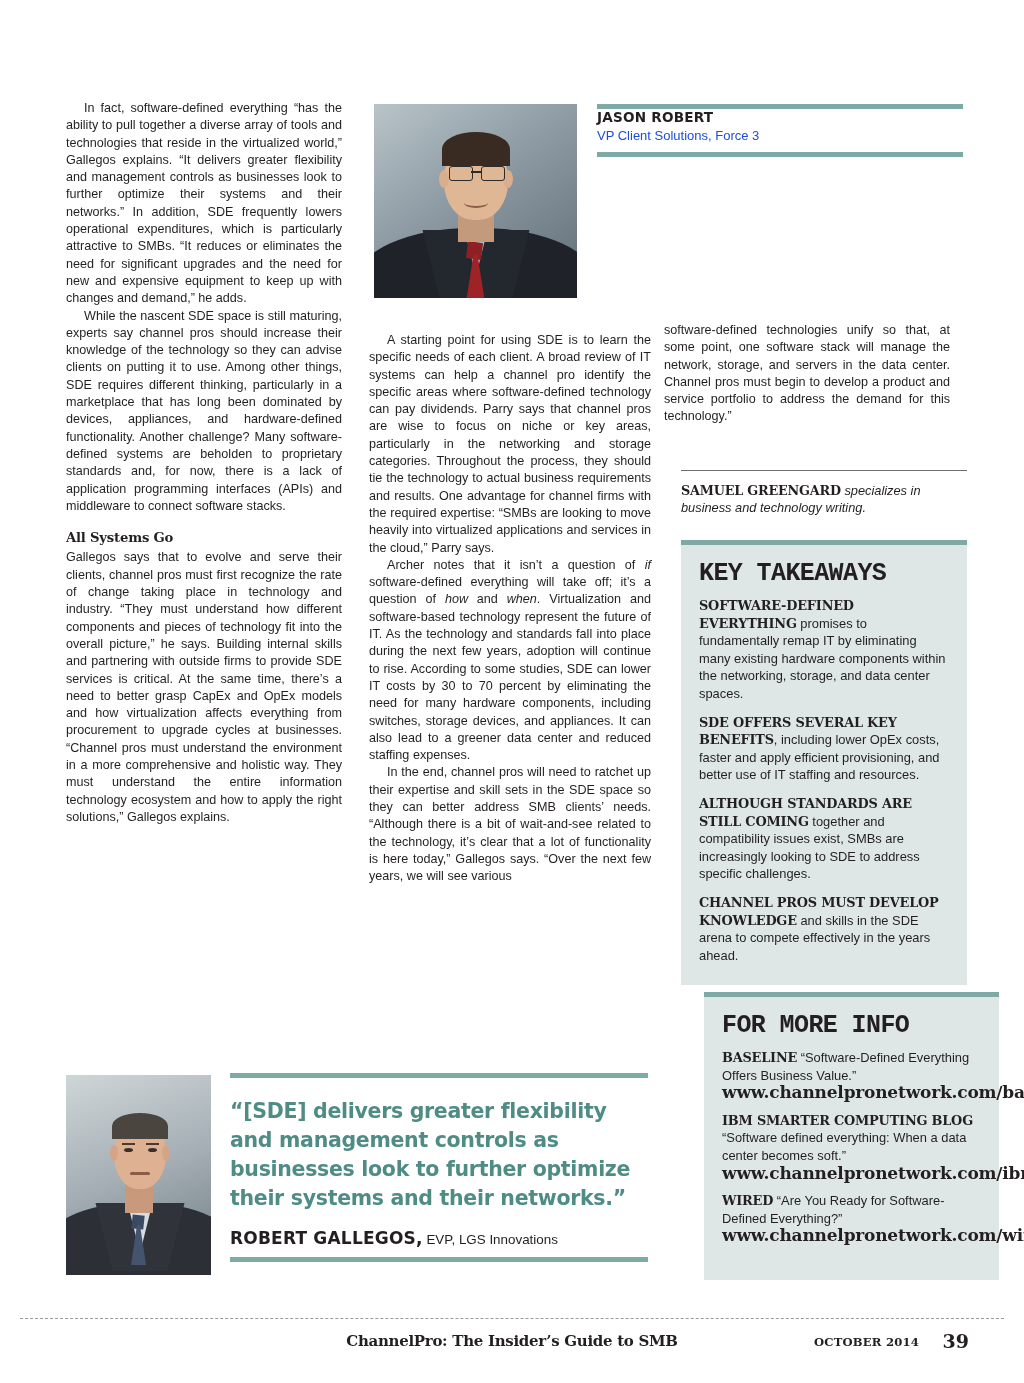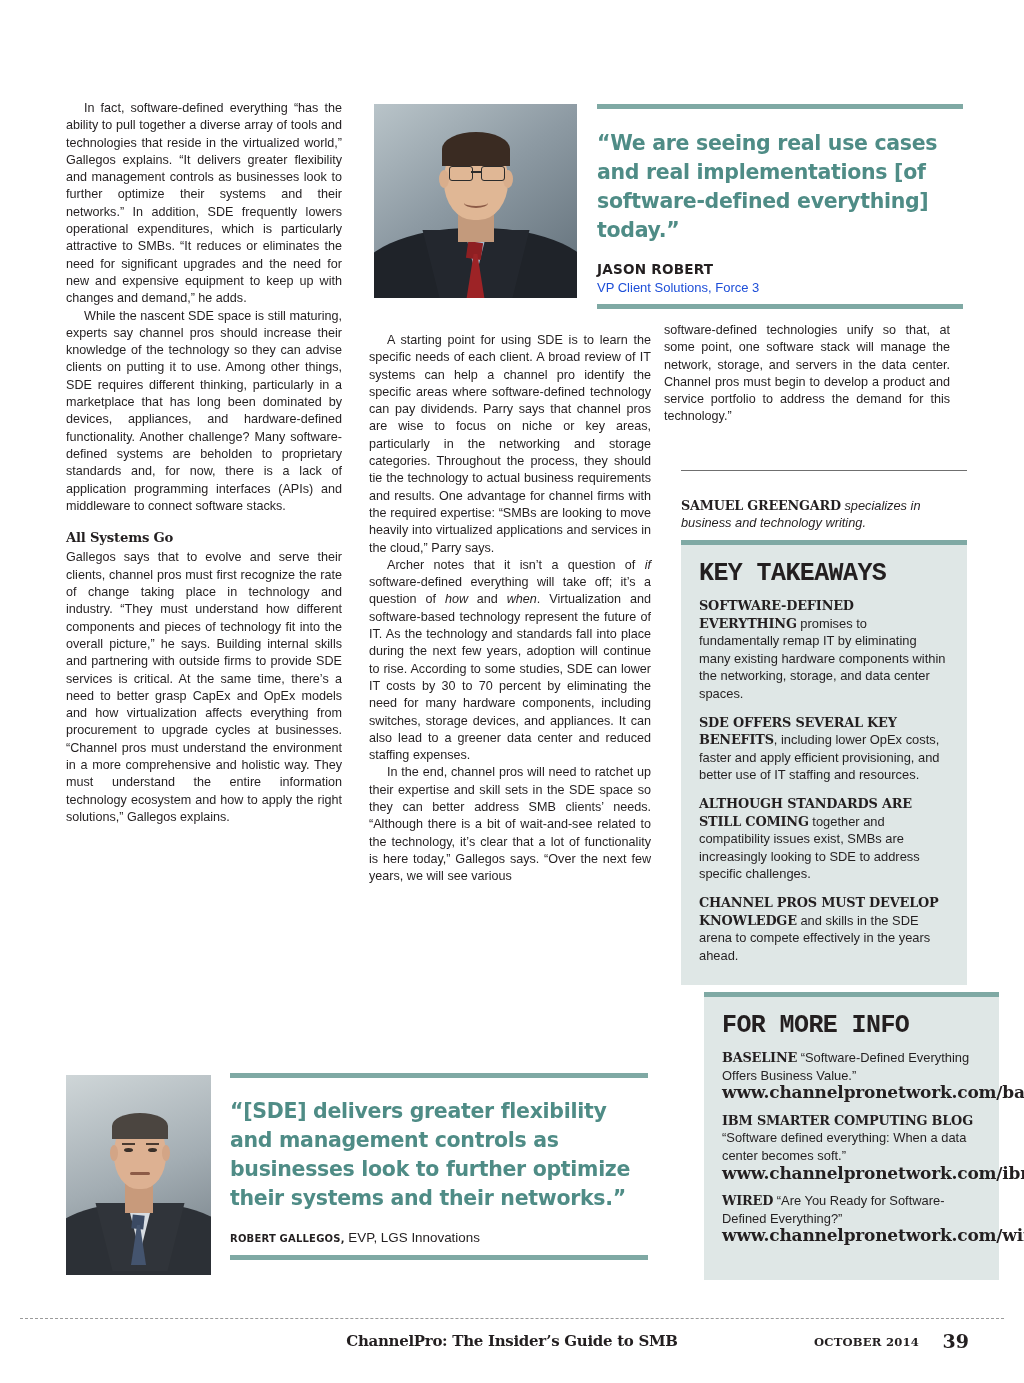--- a/index.html
+++ b/index.html
@@ -134,39 +134,39 @@
     font-weight: bold;
     font-size: 20.5px;
     line-height: 29px;
     color: #4f8c86;
     margin: 19px 0 15px 0;
     letter-spacing: -0.3px;
   }
   .pq2-name {
     font-family: "DejaVu Sans", sans-serif;
     font-weight: bold;
-    font-size: 10px;
+    font-size: 17px;
     letter-spacing: 0.2px;
     color: #231f20;
     display: inline;
   }
   .pq2-role {
     font-size: 13.4px;
     color: #231f20;
     display: inline;
   }
 
   
   #byline {
     position: absolute;
     left: 681px;
     top: 470px;
     width: 286px;
     border-top: 1px solid #6f6f6f;
-    padding-top: 26px;
+    padding-top: 11px;
     font-size: 12.8px;
     line-height: 17.3px;
   }
   .byline-name {
     font-family: "DejaVu Serif", serif;
     font-weight: bold;
     letter-spacing: -0.2px;
   }
   .byline-desc { font-style: italic; }
 
@@ -297,21 +297,20 @@
       <div style="position:absolute;left:75px;top:62px;width:22px;height:13px;border:1.6px solid #2b2b2b;border-radius:3px;"></div>
       <div style="position:absolute;left:107px;top:62px;width:22px;height:13px;border:1.6px solid #2b2b2b;border-radius:3px;"></div>
       <div style="position:absolute;left:97px;top:67px;width:10px;height:1.6px;background:#2b2b2b;"></div>
 
       <div style="position:absolute;left:90px;top:94px;width:24px;height:8px;border-bottom:2px solid #8c5b47;border-radius:0 0 50% 50%;"></div>
     </div>
   </div>
 
   <div id="pullquote-top">
     <div class="rule-top"></div>
-    <div class="pq-text">“We are seeing real use cases and real implementations [of software-defined everything] today.”</div>
     <div class="pq-name">JASON ROBERT</div>
     <div class="pq-title">VP Client Solutions, Force 3</div>
     <div class="rule-bottom"></div>
   </div>
 
   <div class="col" id="col2">
     <p>A starting point for using SDE is to learn the specific needs of each client. A broad review of IT systems can help a channel pro identify the specific areas where software-defined technology can pay dividends. Parry says that channel pros are wise to focus on niche or key areas, particularly in the networking and storage categories. Throughout the process, they should tie the technology to actual business requirements and results. One advantage for channel firms with the required expertise: “SMBs are looking to move heavily into virtualized applications and services in the cloud,” Parry says.</p>
     <p>
       <span style="text-indent:0">Archer notes that it isn’t a question of <i>if</i> software-defined everything will take off; it’s a question of <i>how</i> and <i>when</i>. Virtualization and software-based technology represent the future of IT. As the technology and standards fall into place during the next few years, adoption will continue to rise. According to some studies, SDE can lower IT costs by 30 to 70 percent by eliminating the need for many hardware components, including switches, storage devices, and appliances. It can also lead to a greener data center and reduced staffing expenses.</span>
     </p>

